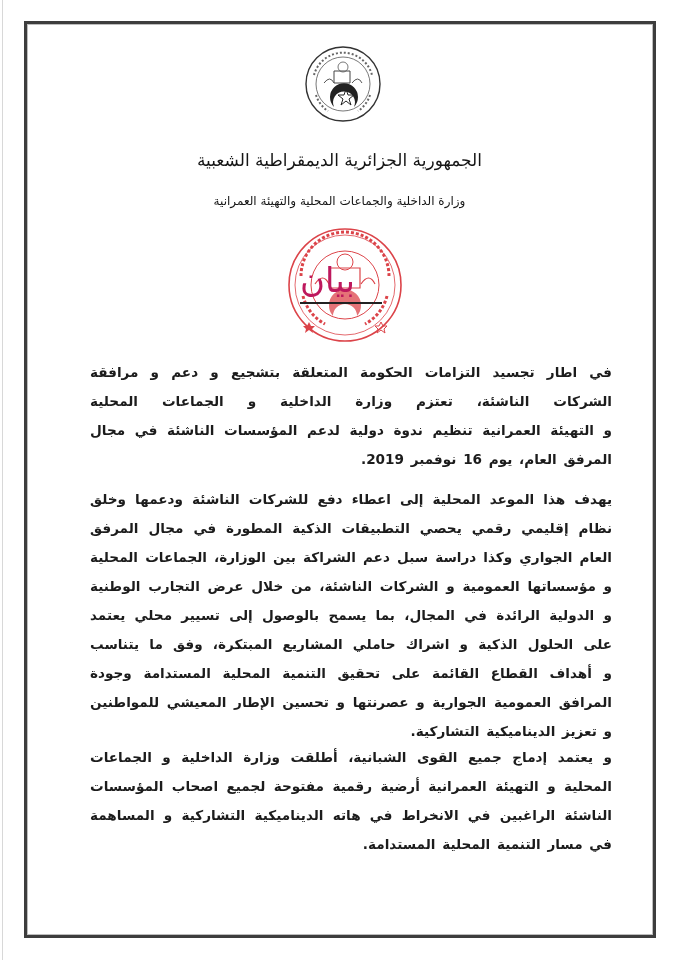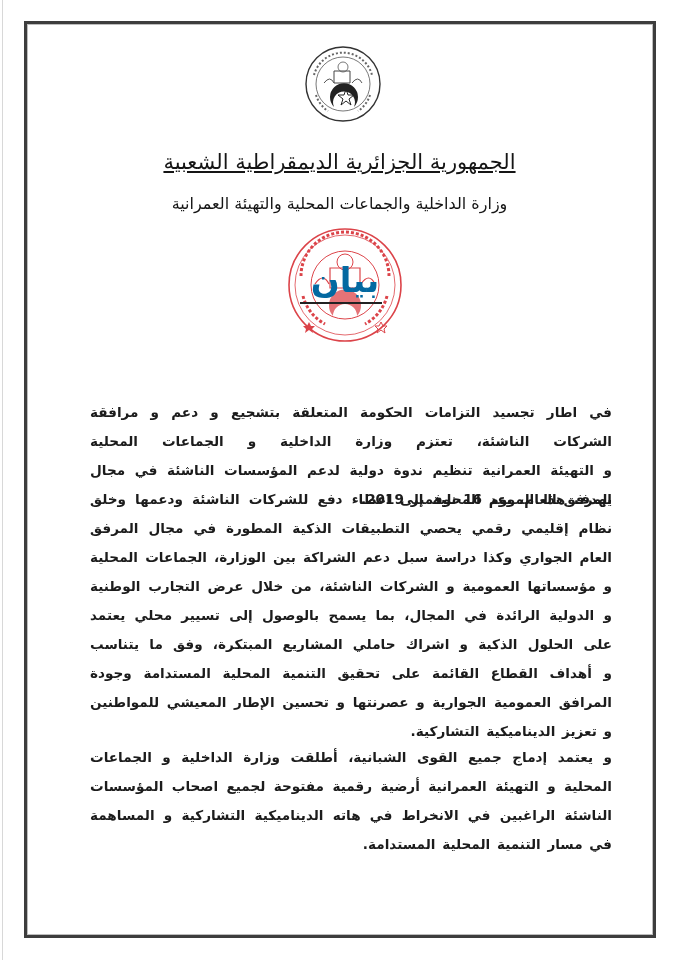--- a/index.html
+++ b/index.html
@@ -10,43 +10,43 @@
     .scan-edge { position: absolute; left: 2px; top: 0; width: 1px; height: 960px; background: #d8d8d8; }
     .frame {
       position: absolute; left: 24px; top: 21px; width: 626px; height: 911px;
       border: 3px solid #3d3d3d; box-shadow: inset 1px 1px 0 #bdbdbd, inset -1px -1px 0 #bdbdbd;
     }
     .emblem {
       position: absolute; left: 304px; top: 45px; width: 78px; height: 78px;
     }
     .title {
       position: absolute; left: 0; right: 0; top: 150px; text-align: center; direction: rtl;
-      font-family: "DejaVu Serif", serif; font-size: 21px; color: #151515; letter-spacing: -0.5px; text-decoration: underline;
+      font-family: "DejaVu Serif", serif; font-size: 17px; color: #151515; letter-spacing: -0.5px;
     }
     .ministry {
       position: absolute; left: 0; right: 0; top: 194px; text-align: center; direction: rtl;
-      font-family: "DejaVu Sans", sans-serif; font-size: 16px; color: #151515;
+      font-family: "DejaVu Sans", sans-serif; font-size: 12px; color: #151515;
     }
     .stamp {
       position: absolute; left: 285px; top: 226px; width: 120px; height: 118px; opacity: 0.92;
     }
     .doc-heading {
-      position: absolute; left: 300px; top: 260px; width: 90px; text-align: center; direction: rtl;
-      font-family: "DejaVu Sans", sans-serif; font-weight: bold; font-size: 34px; color: #0369a1;
+      position: absolute; left: 300px; top: 260px; width: 90px; text-align: left; direction: rtl;
+      font-family: "DejaVu Sans", sans-serif; font-weight: normal; font-size: 34px; color: #be185d;
       letter-spacing: 2px;
     }
     .heading-underline { position: absolute; left: 300px; top: 302px; width: 82px; height: 2px; background: #222; }
     .para {
       position: absolute; left: 90px; width: 522px; direction: rtl; text-align: justify;
       text-align-last: right; font-family: "DejaVu Sans", sans-serif; font-weight: bold;
       font-size: 13.6px; line-height: 29px; color: #1c1c1c; word-spacing: 2px;
     }
     .para .line { display: block; text-align: justify; text-align-last: justify; white-space: nowrap; }
     .para .line.last { text-align-last: right; }
-    .p1 { top: 358px; margin-top: 40px; }
+    .p1 { top: 358px; }
     .p2 { top: 485px; }
     .p3 { top: 743px; }
   </style>
 </head>
 <body>
 
 <div class="scan-edge"></div>
 
 <div class="frame"></div>
 

